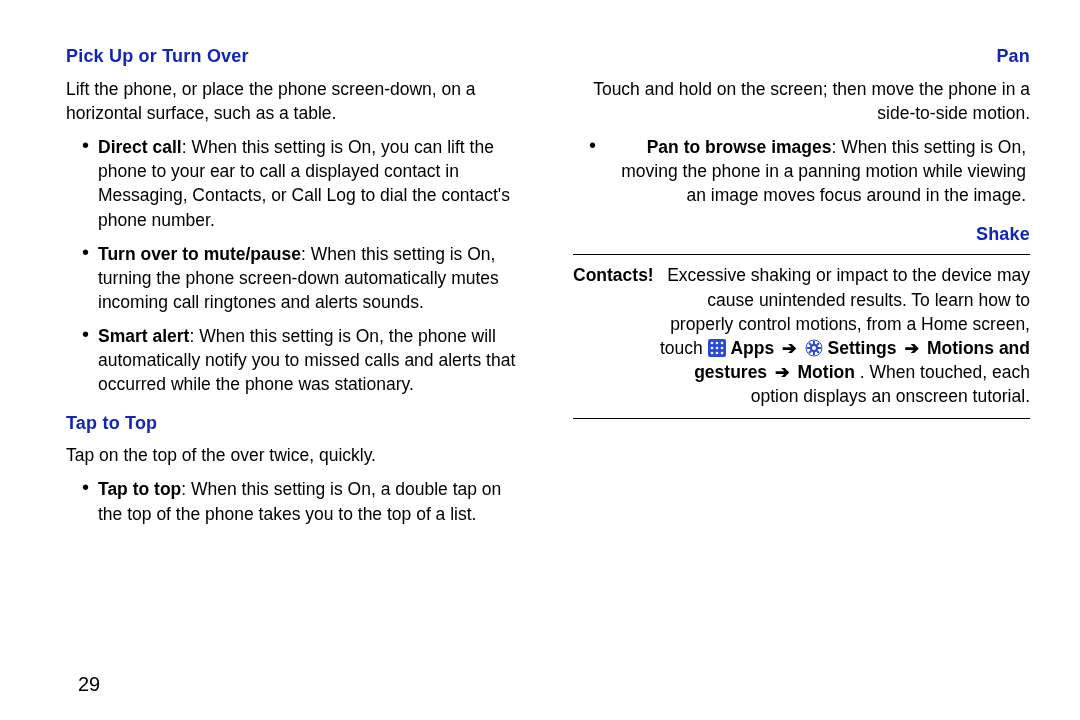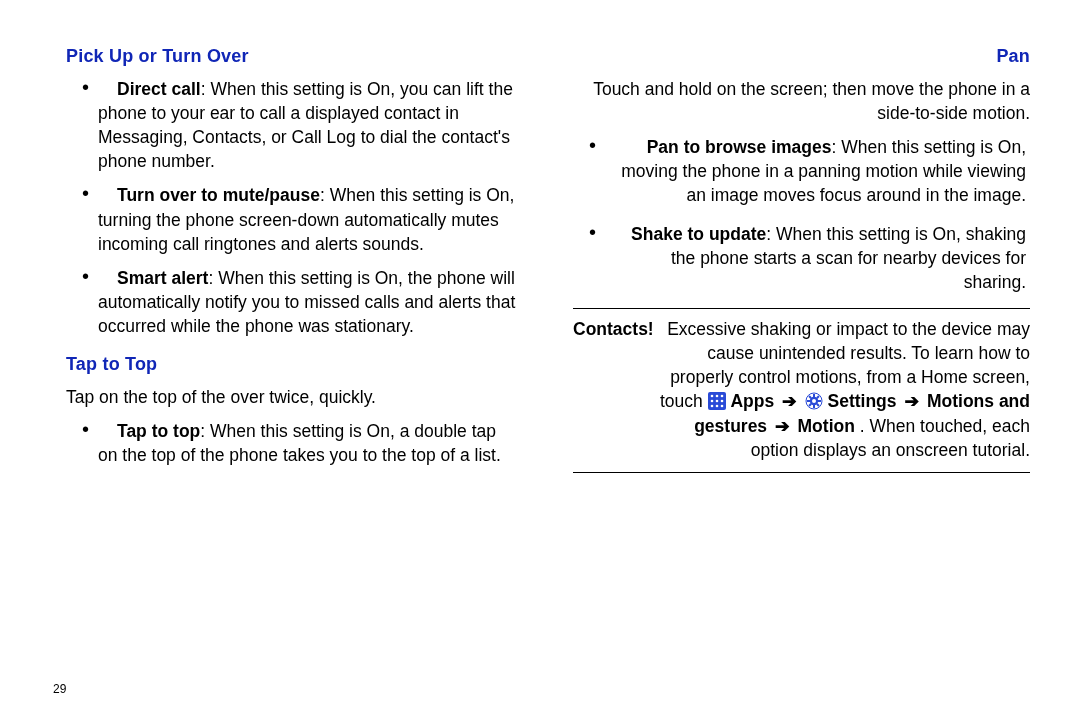--- a/index.html
+++ b/index.html
@@ -48,61 +48,62 @@
     margin: 0 0 10px 0;
   }
   .bullets > li::before {
     content: "•";
     position: absolute;
     left: 0;
     top: 0;
     font-size: 20px;
     line-height: 1;
   }
-  .bullets strong { font-weight: 700; margin-left: 19px; }
+  .bullets strong { font-weight: 700; }
 
   .caution-block {
     margin: 8px 0 0 0;
     border-top: 1px solid #000;
     border-bottom: 1px solid #000;
     padding: 8px 0 10px 0;
   }
   .caution-row { display: flex; }
   .caution-label {
     font-weight: 700;
     padding-right: 6px;
     white-space: nowrap;
   }
   .caution-text { flex: 1 1 auto; }
   .nav-path { display: inline; }
   .nav-path .arrow { font-weight: 700; padding: 0 3px; }
   .nav-path .strong { font-weight: 700; }
 
   .page-number {
     position: absolute;
-    left: 53px;
+    left: 78px;
     bottom: 24px;
-    font-size: 12px;
+    font-size: 20px;
   }
 
   
   .apps-icon, .gear-icon {
     display: inline-block;
     vertical-align: -3px;
   }
   .apps-icon svg, .gear-icon svg { display: block; }
 </style>
 </head>
 <body>
 
 <div class="page">
 
   <div class="col">
 
     <h3 class="sec-head">Pick Up or Turn Over</h3>
+    <p class="body-text">Lift the phone, or place the phone screen-down, on a horizontal surface, such as a table.</p>
     <ul class="bullets">
       <li><strong>Direct call</strong><span>: When this setting is On, you can lift the phone to your ear to call a displayed contact in Messaging, Contacts, or Call Log to dial the contact's phone number.</span></li>
       <li><strong>Turn over to mute/pause</strong><span>: When this setting is On, turning the phone screen-down automatically mutes incoming call ringtones and alerts sounds.</span></li>
       <li><strong>Smart alert</strong><span>: When this setting is On, the phone will automatically notify you to missed calls and alerts that occurred while the phone was stationary.</span></li>
     </ul>
 
     <h3 class="sec-head">Tap to Top</h3>
     <p class="body-text">Tap on the top of the over twice, quickly.</p>
     <ul class="bullets">
       <li><strong>Tap to top</strong><span>: When this setting is On, a double tap on the top of the phone takes you to the top of a list.</span></li>
@@ -111,23 +112,21 @@
   </div>
 
   <div class="col col-right">
 
     <h3 class="sec-head">Pan</h3>
     <p class="body-text">Touch and hold on the screen; then move the phone in a side-to-side motion.</p>
     <ul class="bullets">
       <li><strong>Pan to browse images</strong><span>: When this setting is On, moving the phone in a panning motion while viewing an image moves focus around in the image.</span></li>
     </ul>
 
-    <ul class="bullets">
-      <li><strong>Shake to update</strong><span>: When this setting is On, shaking the phone starts a scan for nearby devices for sharing.</span></li>
-    </ul>
+    <h3 class="sec-head">Shake</h3>
 
     <div class="caution-block">
       <div class="caution-row">
         <div class="caution-label">Contacts!</div>
         <div class="caution-text">
           <span>Excessive shaking or impact to the device may cause unintended results. To learn how to properly control motions, from a Home screen, touch </span>
           <span class="apps-icon">
             <svg width="18" height="18" viewBox="0 0 18 18">
               <rect x="0" y="0" width="18" height="18" rx="2" fill="#2a4bd7"></rect>
               <g fill="#ffffff">

